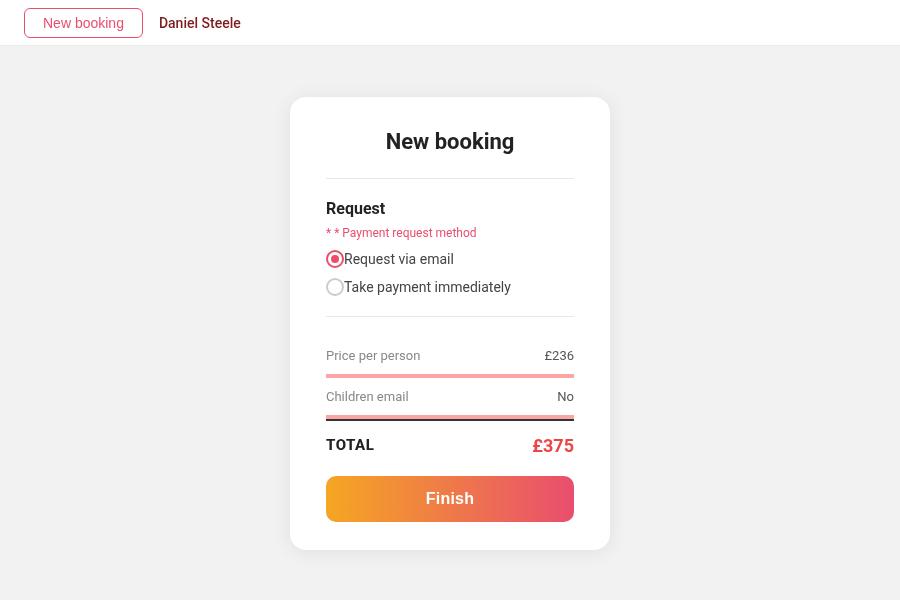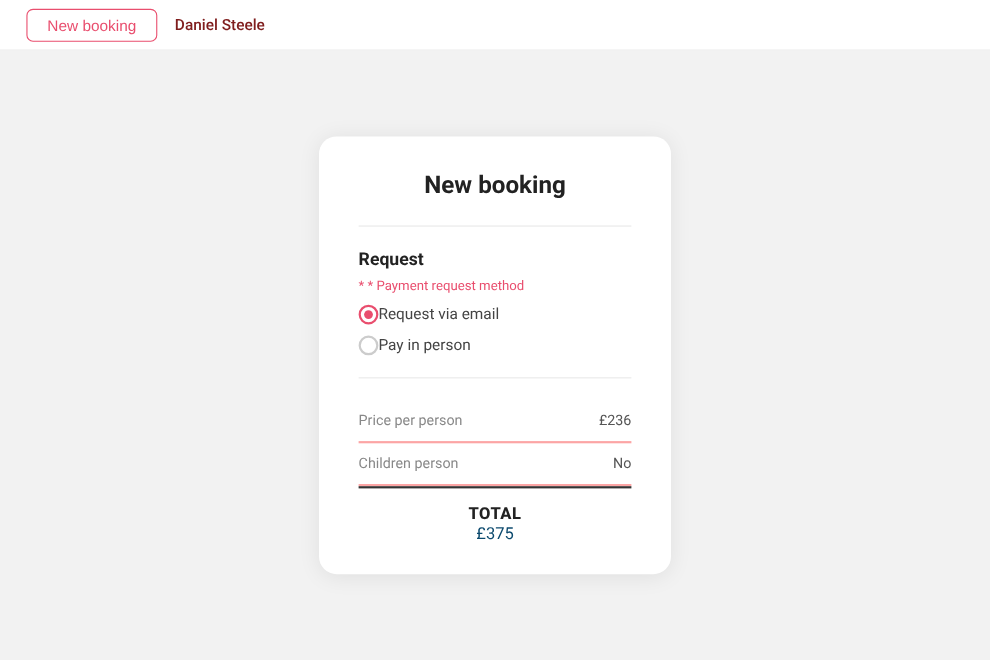--- a/index.html
+++ b/index.html
@@ -165,21 +165,21 @@
     
     .summary-section {
       margin-top: 20px;
     }
 
     .summary-row {
       display: flex;
       justify-content: space-between;
       align-items: center;
       padding: 11px 0;
-      border-bottom: 2px solid #fca5a5;
+      border-bottom: 4px solid #fca5a5;
     }
 
     .summary-row:last-of-type {
       border-bottom: none;
     }
 
     .summary-label {
       font-size: 13px;
       color: #888;
     }
@@ -189,34 +189,33 @@
       color: #555;
     }
 
     .total-row {
       display: flex;
       justify-content: space-between;
       align-items: center;
       padding: 14px 0 0;
       border-top: 2px solid #333;
       margin-top: 0;
-      flex-direction: column;
     }
 
     .total-label {
       font-size: 15px;
       font-weight: 800;
       color: #222;
       letter-spacing: 0.5px;
     }
 
     .total-value {
-      font-size: 15px;
-      font-weight: 400;
-      color: #0c4a6e;
+      font-size: 18px;
+      font-weight: 700;
+      color: #ef4444;
     }
 
     
     .finish-btn {
       width: 100%;
       padding: 14px;
       border: none;
       border-radius: 10px;
       background: linear-gradient(to right, #f5a623, #e94e6e);
       color: #ffffff;
@@ -249,41 +248,42 @@
         <span>* </span><span>* Payment request method</span>
       </div>
 
       <div class="radio-group">
 
         <label class="radio-item">
           <div class="radio-circle selected"></div>
           <span class="radio-label">Request via email</span>
         </label>
 
-
         <label class="radio-item">
           <div class="radio-circle"></div>
-          <span class="radio-label">Pay in person</span>
+          <span class="radio-label">Take payment immediately</span>
         </label>
+
       </div>
     </div>
 
     <hr class="divider">
 
     
     <div class="summary-section">
       <div class="summary-row">
         <span class="summary-label">Price per person</span>
         <span class="summary-value">£236</span>
       </div>
       <div class="summary-row">
-        <span class="summary-label">Children person</span>
+        <span class="summary-label">Children email</span>
         <span class="summary-value">No</span>
       </div>
 
       <div class="total-row">
         <span class="total-label">TOTAL</span>
         <span class="total-value">£375</span>
       </div>
     </div>
 
+    <button class="finish-btn">Finish</button>
   </div>
 </main>
 
 </body></html>

